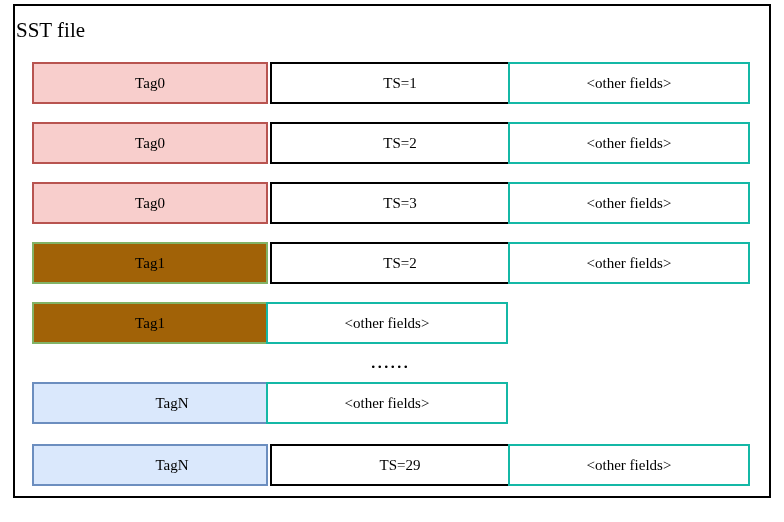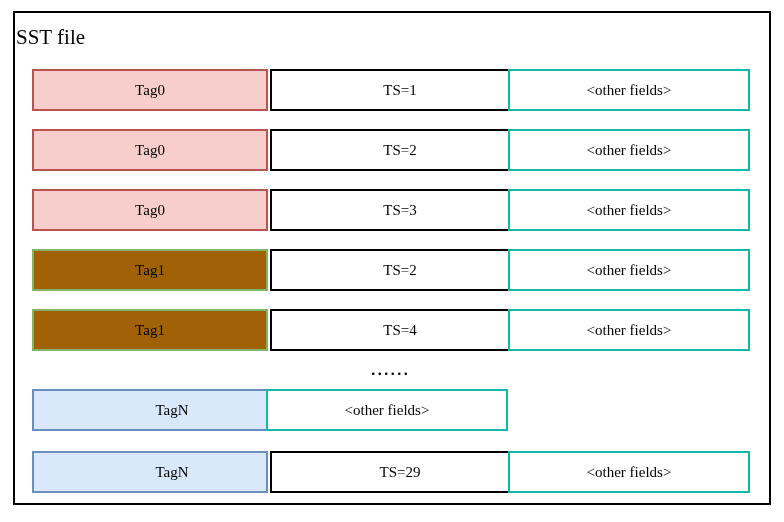--- a/index.html
+++ b/index.html
@@ -12,21 +12,21 @@
     width: 784px;
     height: 522px;
     background: #ffffff;
     font-family: "Liberation Serif", "DejaVu Serif", serif;
     color: #000000;
     overflow: hidden;
   }
   .outer-box {
     position: absolute;
     left: 13px;
-    top: 11px;
+    top: 4px;
     width: 758px;
     height: 494px;
     border: 2px solid #000000;
     box-sizing: border-box;
   }
   .box-title {
     position: absolute;
     left: 1px;
     top: 12px;
     font-size: 21px;
@@ -108,21 +108,20 @@
     </div>
 
     <div class="row row-green" style="top:236px">
       <div class="cell tag-cell">Tag1</div>
       <div class="cell ts-cell">TS=2</div>
       <div class="cell other-cell">&lt;other fields&gt;</div>
     </div>
 
     <div class="row row-green" style="top:296px">
       <div class="cell tag-cell">Tag1</div>
-      <div class="cell ts-cell">TS=4</div>
       <div class="cell other-cell">&lt;other fields&gt;</div>
     </div>
 
     <div class="ellipsis-row">......</div>
 
     <div class="row row-blue" style="top:376px">
       <div class="cell tag-cell">TagN</div>
       <div class="cell other-cell">&lt;other fields&gt;</div>
     </div>
 

